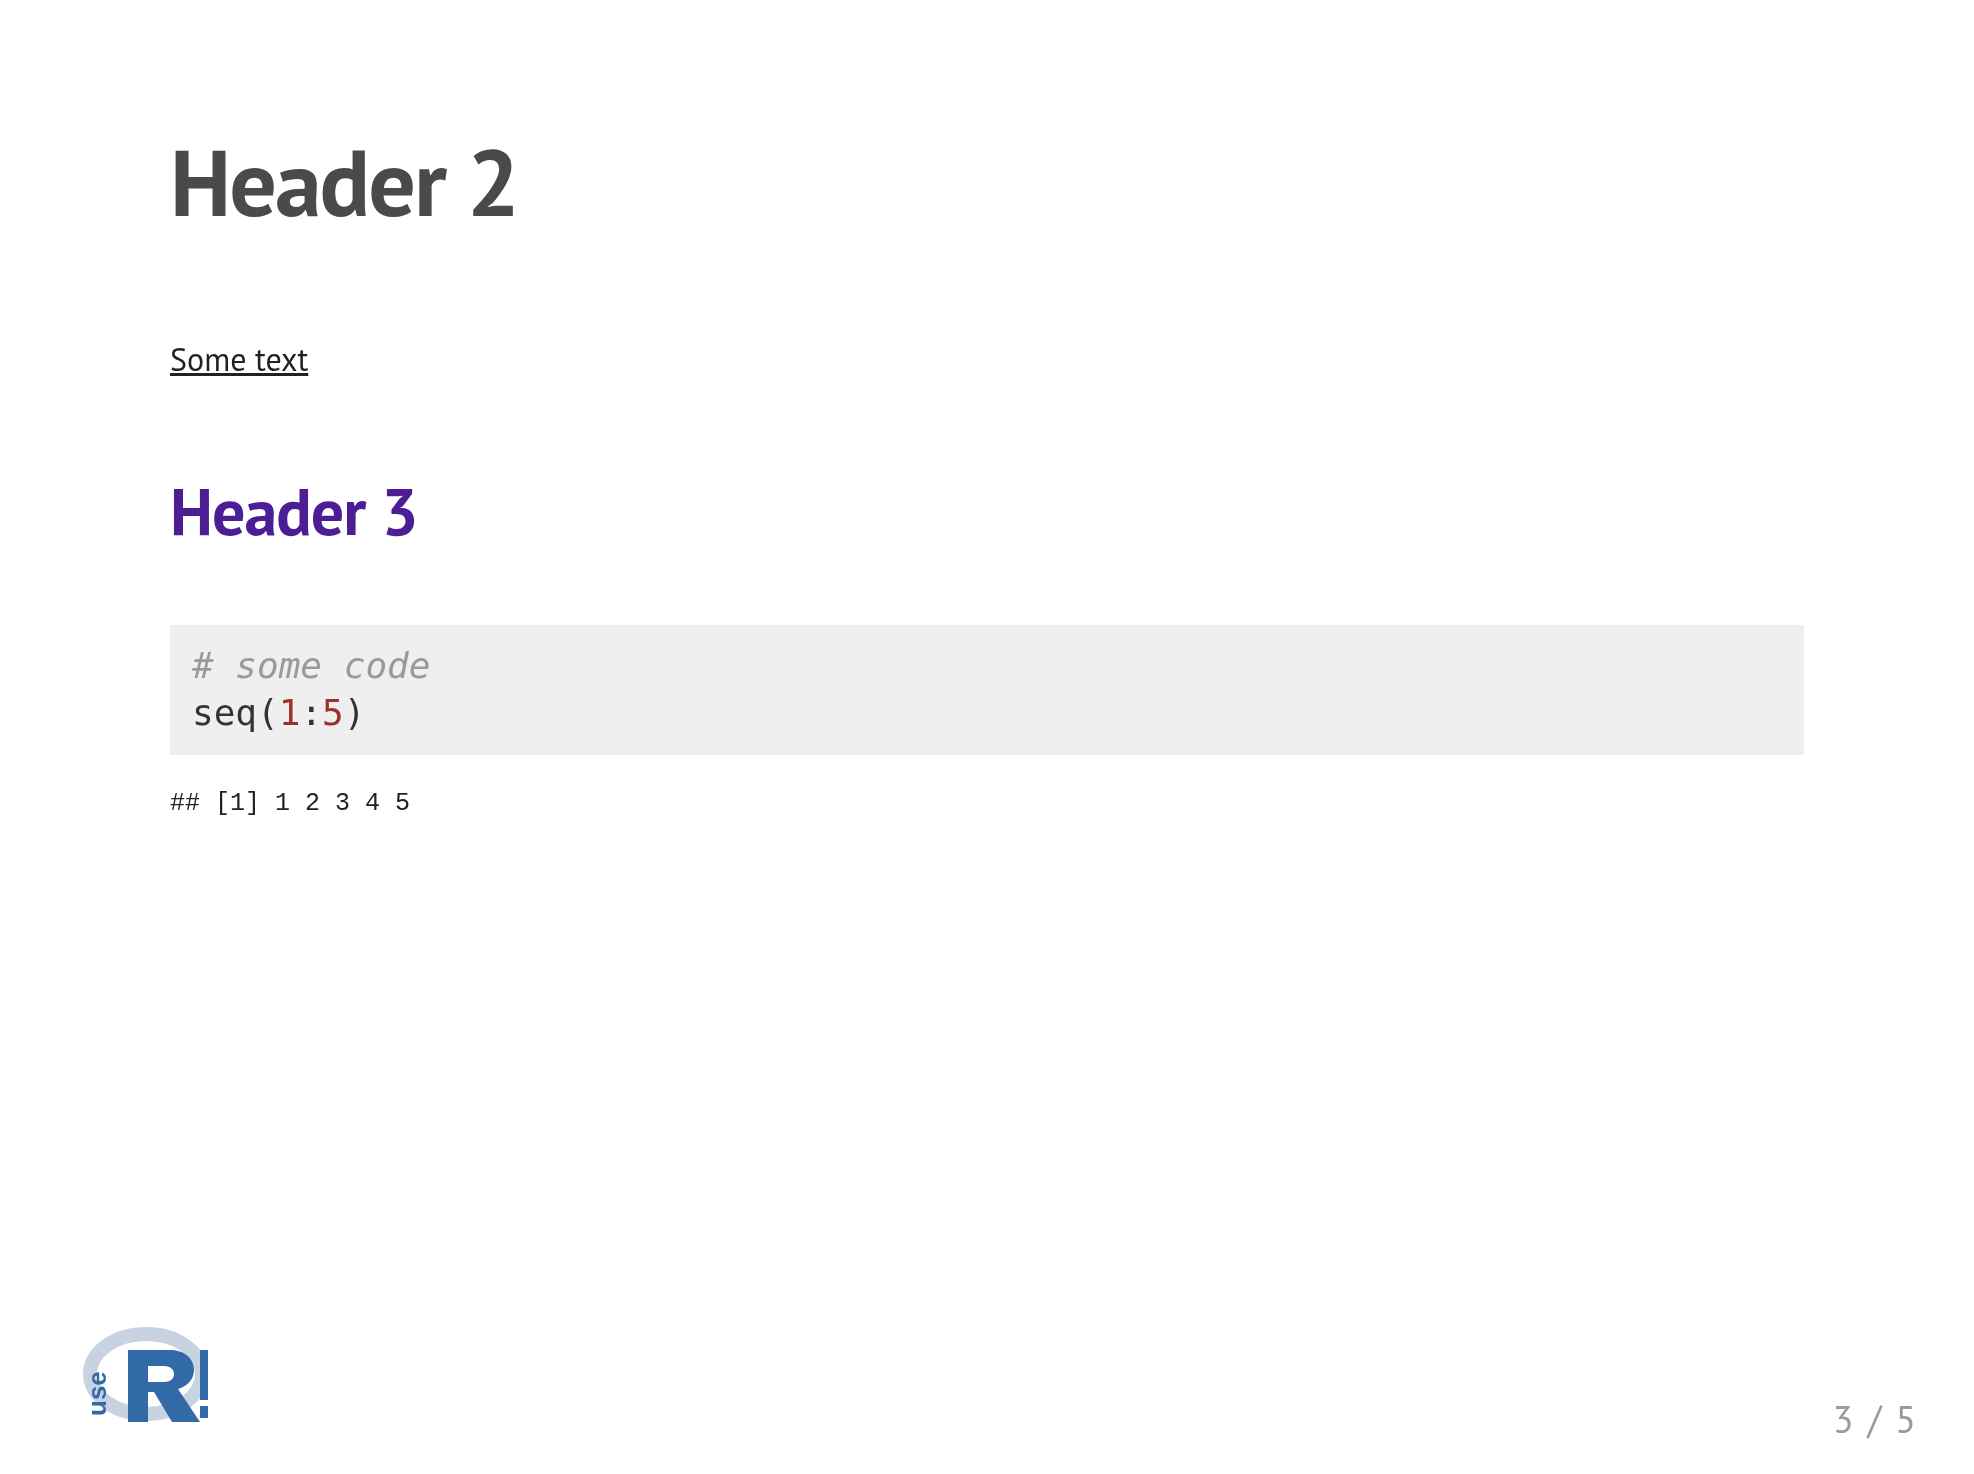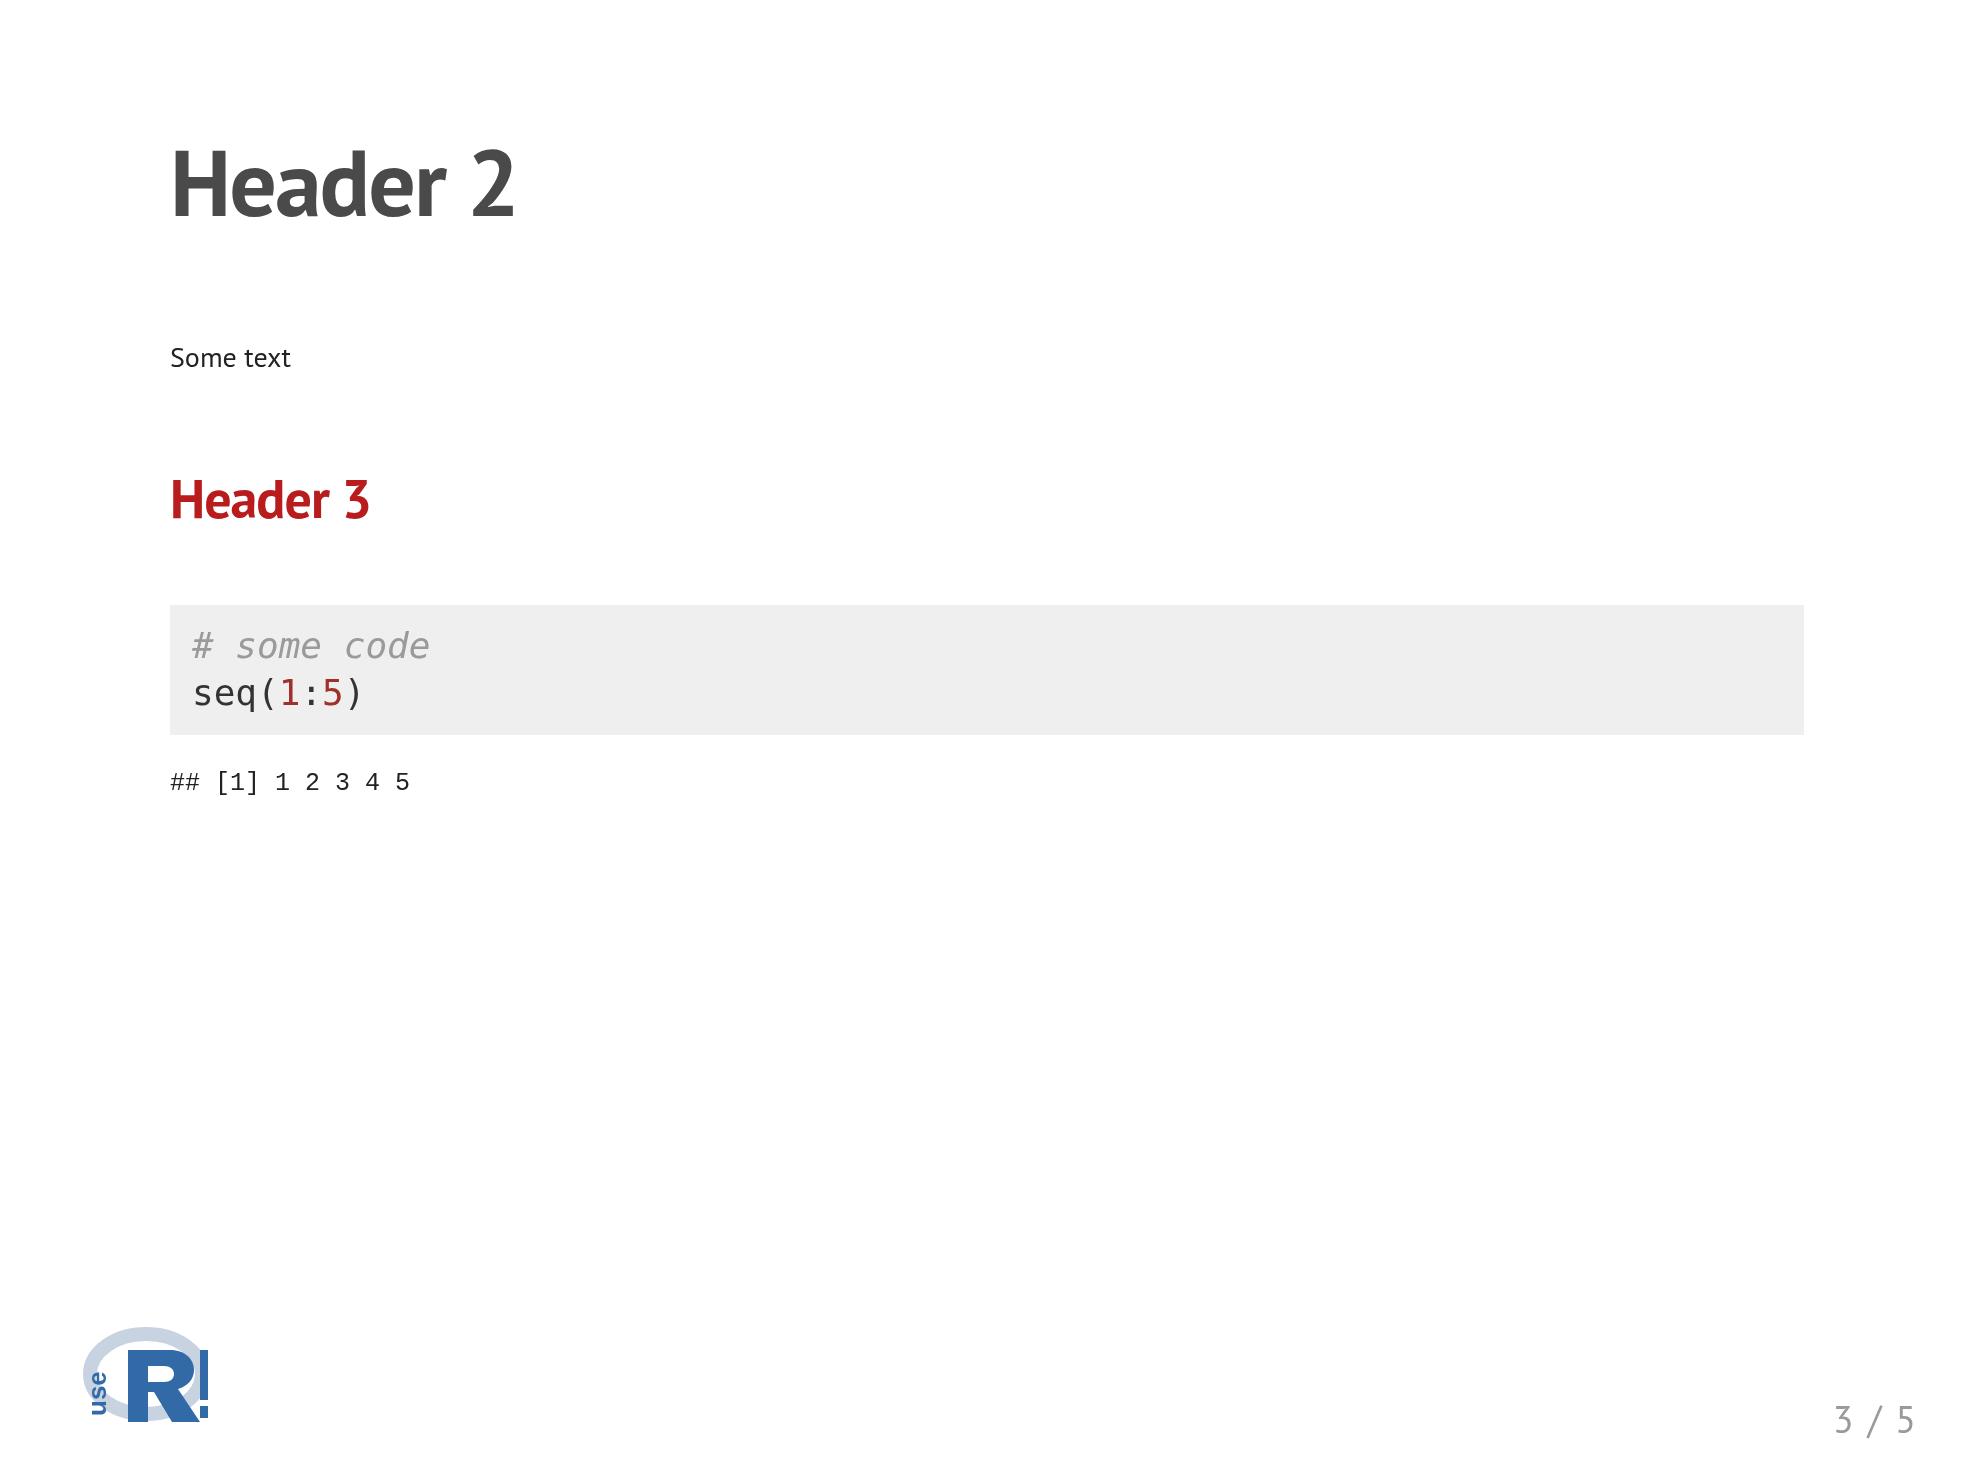--- a/index.html
+++ b/index.html
@@ -25,29 +25,30 @@
 
     h2.title {
       font-size: 94px;
       font-weight: 700;
       color: #4a4a4a;
       letter-spacing: -2px;
       margin-bottom: 96px;
     }
 
     p.body-text {
-      font-size: 28px;
+      font-size: 32px;
       color: #222;
       margin-bottom: 88px;
+      text-decoration: underline;
     }
 
     h3.subtitle {
-      font-size: 54px;
+      font-size: 66px;
       font-weight: 700;
-      color: #b91c1c;
+      color: #4c1d95;
       letter-spacing: -1px;
       margin-bottom: 72px;
     }
 
     pre.code-block {
       background: #efefef;
       padding: 18px 22px;
       font-family: "Consolas", "DejaVu Sans Mono", "Menlo", monospace;
       font-size: 36px;
       line-height: 1.3;

